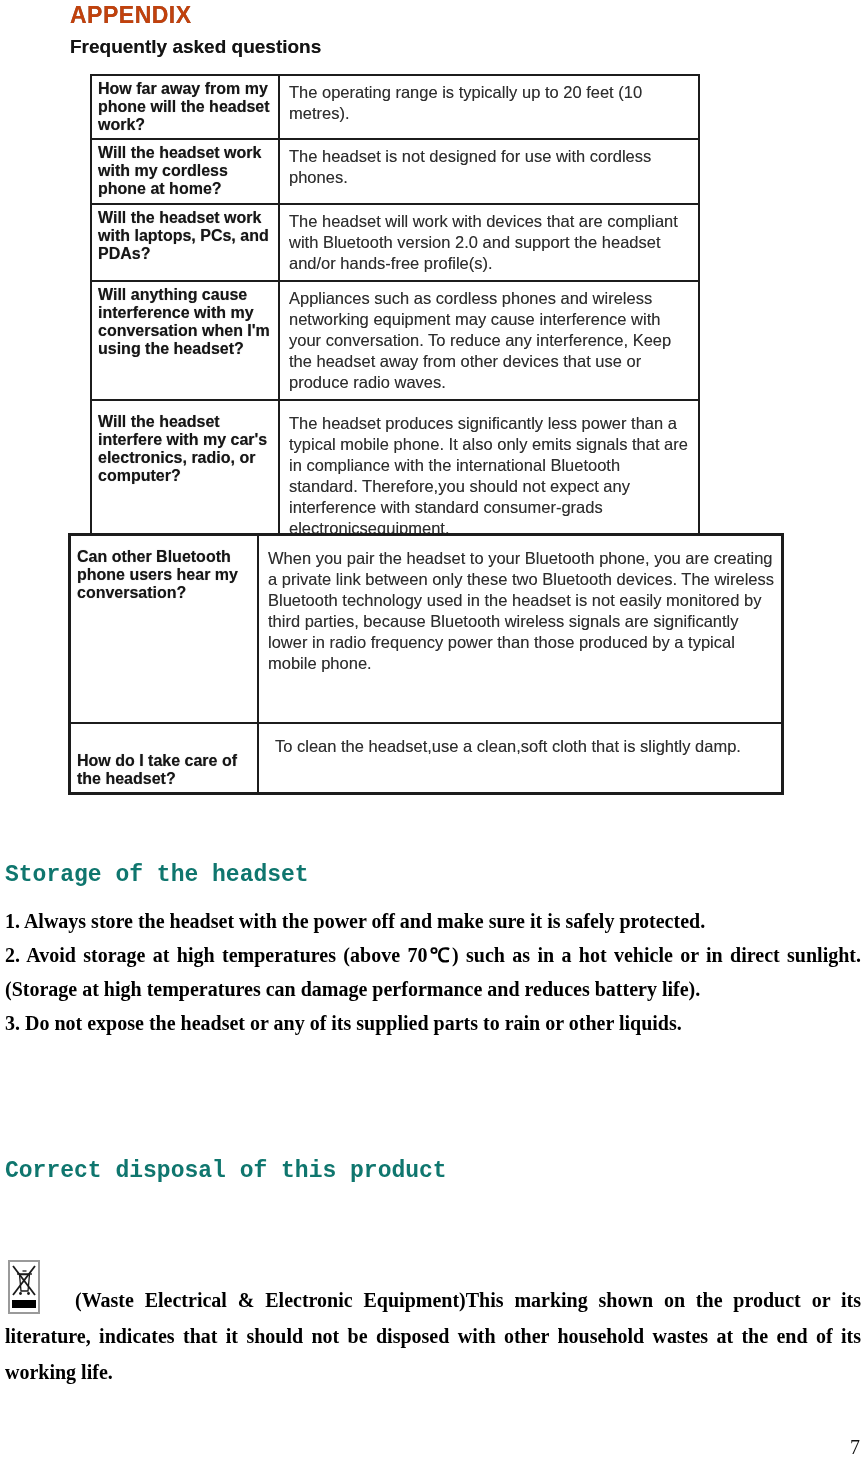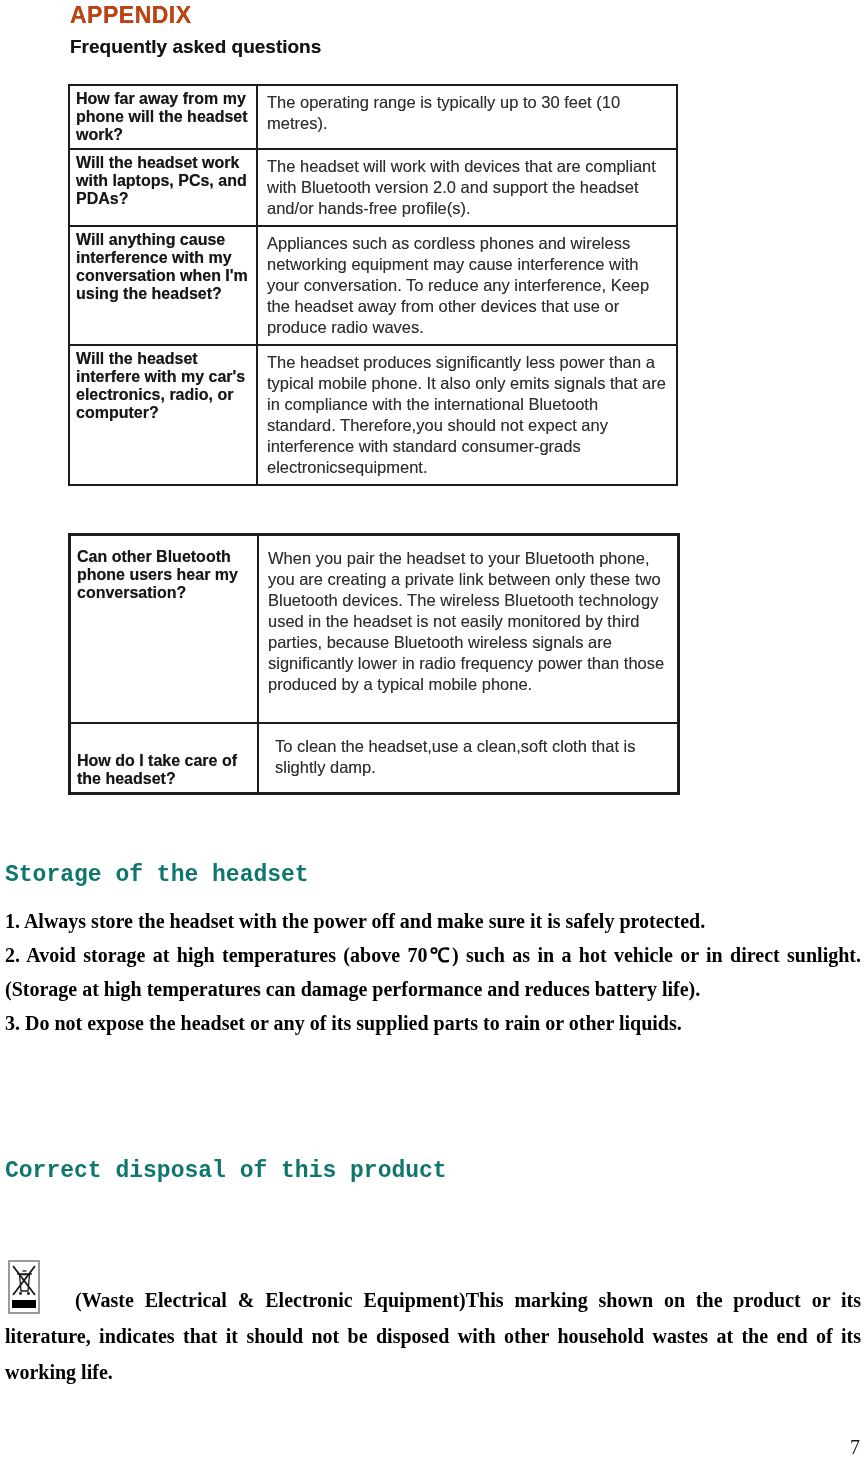--- a/index.html
+++ b/index.html
@@ -24,22 +24,22 @@
     text-shadow: 0 0 .6px rgba(0,0,0,.55);
   }
 
   
   .faq-table {
     position: absolute; left: 68px; width: 610px;
     border: 2px solid #1c1c1c;
     font-family: "Liberation Sans", sans-serif;
     background: #fff;
   }
-  .faq-table.t1 { top: 84px; }
-  .faq-table.t2 { top: 533px; border-width: 3px; width: 612px; }
+  .faq-table.t1 { top: 74px; margin-left: 22px; }
+  .faq-table.t2 { top: 533px; border-width: 3px; width: 716px; }
   .trow { display: flex; }
   .trow + .trow { border-top: 2px solid #1c1c1c; }
   .qcell {
     width: 188px; flex: 0 0 188px;
     border-right: 2px solid #1c1c1c;
     padding: 4px 4px 4px 6px;
     font-weight: bold; font-size: 16px; line-height: 18px;
     color: #161616; text-shadow: 0 0 .7px rgba(0,0,0,.5);
   }
   .acell {
@@ -96,21 +96,25 @@
 <div class="page">
 
   <div class="doc-header">
     <h1>APPENDIX</h1>
     <h2>Frequently asked questions</h2>
   </div>
 
   <div class="faq-table t1">
     <div class="trow">
       <div class="qcell">How far away from my phone will the headset work?</div>
-      <div class="acell">The operating range is typically up to 30 feet (10 metres).</div>
+      <div class="acell">The operating range is typically up to 20 feet (10 metres).</div>
+    </div>
+    <div class="trow">
+      <div class="qcell">Will the headset work with my cordless phone at home?</div>
+      <div class="acell">The headset is not designed for use with cordless phones.</div>
     </div>
     <div class="trow">
       <div class="qcell">Will the headset work with laptops, PCs, and PDAs?</div>
       <div class="acell">The headset will work with devices that are compliant with Bluetooth version 2.0 and support the headset and/or hands-free profile(s).</div>
     </div>
     <div class="trow">
       <div class="qcell">Will anything cause interference with my conversation when I'm using the headset?</div>
       <div class="acell">Appliances such as cordless phones and wireless networking equipment may cause interference with your conversation. To reduce any interference, Keep the headset away from other devices that use or produce radio waves.</div>
     </div>
     <div class="trow">

